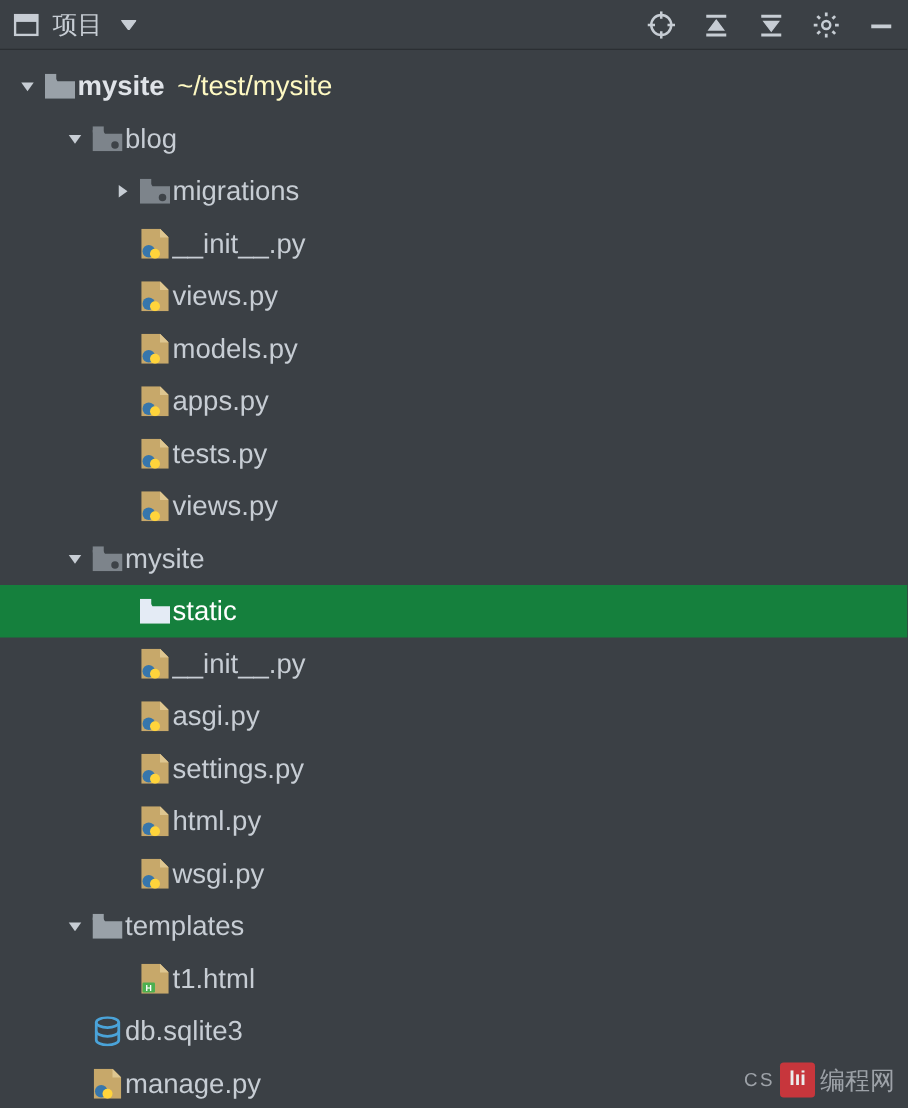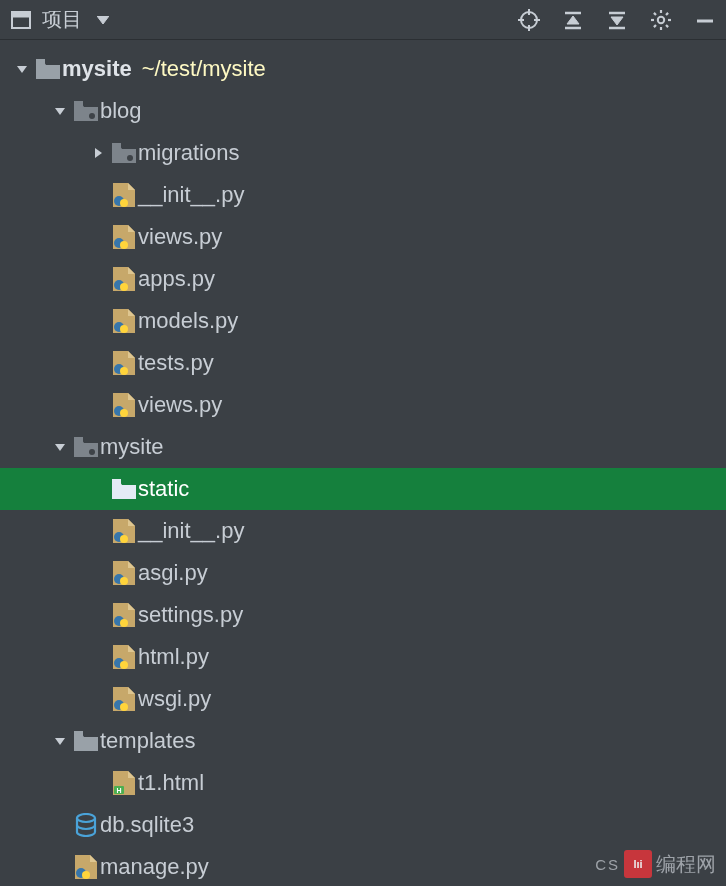--- a/index.html
+++ b/index.html
@@ -57,21 +57,21 @@
   .htmlfile .badge { fill: #4caf50; }
   .dbfile .disk { stroke: #4aa3d9; fill: none; stroke-width: 2.2; }
   .watermark {
     position: absolute; right: 10px; bottom: 8px;
     display: flex; align-items: center; gap: 4px;
     font-size: 20px; color: #a8adb3; opacity: 0.9;
   }
   .watermark .wm-box {
     width: 28px; height: 28px; background: #d7363c; color: #fff;
     display: inline-flex; align-items: center; justify-content: center;
-    font-weight: 700; font-size: 11px; border-radius: 3px;
+    font-weight: 700; font-size: 16px; border-radius: 3px;
   }
   .watermark .pre { color: #a8adb3; font-size: 15px; letter-spacing: 2px; margin-left: 20px; }
 </style>
 </head>
 <body>
 
 <div class="toolbar">
   <div class="tb-left">
     <span class="tb-icon">
       <svg width="20" height="18" viewBox="0 0 20 18">
@@ -213,33 +213,33 @@
   <div class="row">
       <span class="indent" style="width:100px"></span>
       <span class="ficon">
         <svg class="pyfile" width="22" height="24" viewBox="0 0 22 24">
           <polygon class="doc" points="0,0 15,0 22,7 22,24 0,24"></polygon>
           <polygon class="corner" points="15,0 22,7 15,7"></polygon>
           <circle class="badge" cx="6" cy="18" r="5"></circle>
           <circle class="badge2" cx="11" cy="20" r="4"></circle>
         </svg>
       </span>
+      <span class="label">models.py</span>
+    </div>
+  <div class="row">
+      <span class="indent" style="width:100px"></span>
+      <span class="ficon">
+        <svg class="pyfile" width="22" height="24" viewBox="0 0 22 24">
+          <polygon class="doc" points="0,0 15,0 22,7 22,24 0,24"></polygon>
+          <polygon class="corner" points="15,0 22,7 15,7"></polygon>
+          <circle class="badge" cx="6" cy="18" r="5"></circle>
+          <circle class="badge2" cx="11" cy="20" r="4"></circle>
+        </svg>
+      </span>
       <span class="label">apps.py</span>
-    </div>
-  <div class="row">
-      <span class="indent" style="width:100px"></span>
-      <span class="ficon">
-        <svg class="pyfile" width="22" height="24" viewBox="0 0 22 24">
-          <polygon class="doc" points="0,0 15,0 22,7 22,24 0,24"></polygon>
-          <polygon class="corner" points="15,0 22,7 15,7"></polygon>
-          <circle class="badge" cx="6" cy="18" r="5"></circle>
-          <circle class="badge2" cx="11" cy="20" r="4"></circle>
-        </svg>
-      </span>
-      <span class="label">models.py</span>
     </div>
   <div class="row">
       <span class="indent" style="width:100px"></span>
       <span class="ficon">
         <svg class="pyfile" width="22" height="24" viewBox="0 0 22 24">
           <polygon class="doc" points="0,0 15,0 22,7 22,24 0,24"></polygon>
           <polygon class="corner" points="15,0 22,7 15,7"></polygon>
           <circle class="badge" cx="6" cy="18" r="5"></circle>
           <circle class="badge2" cx="11" cy="20" r="4"></circle>
         </svg>

